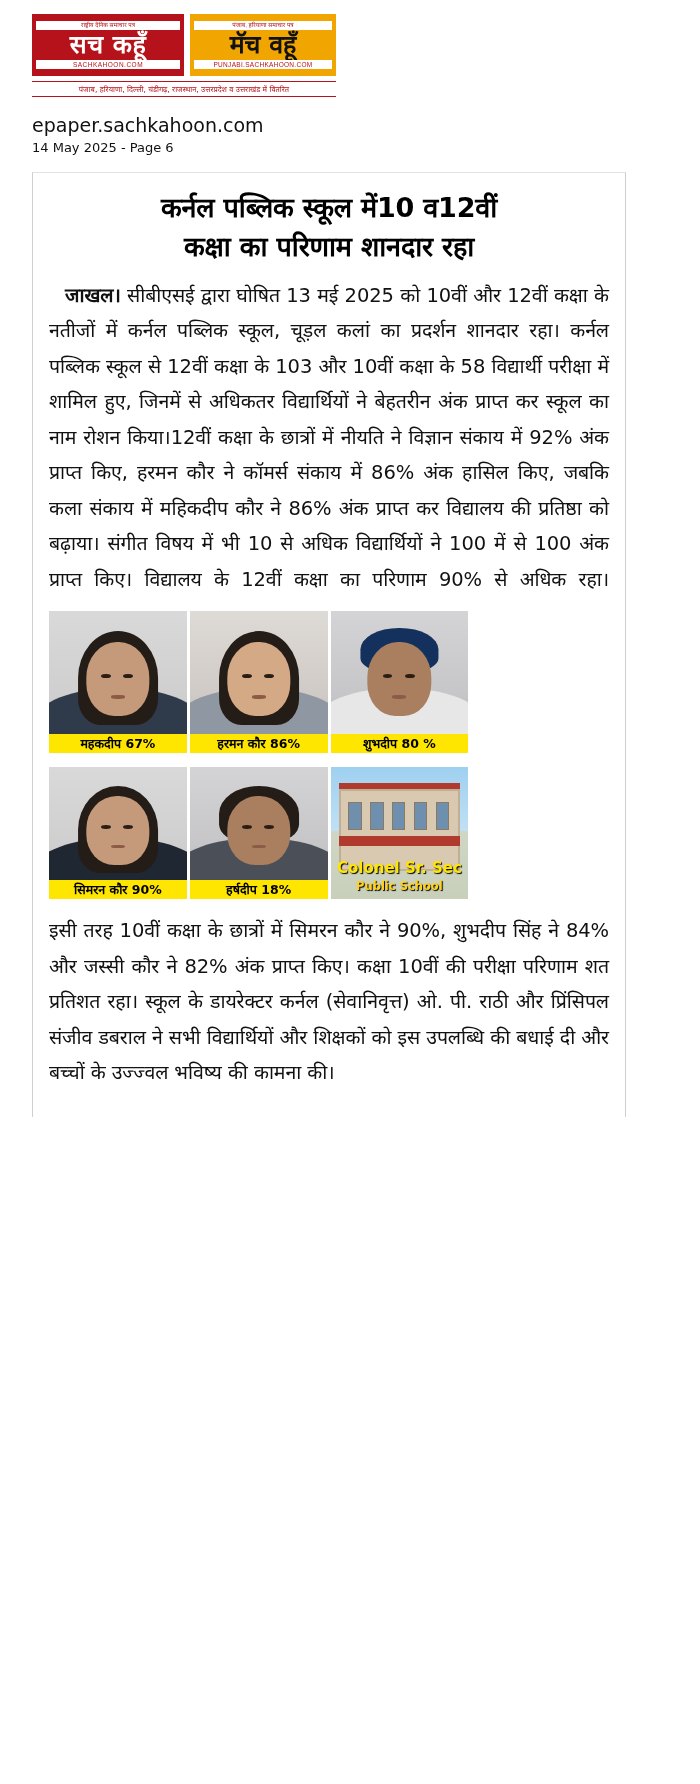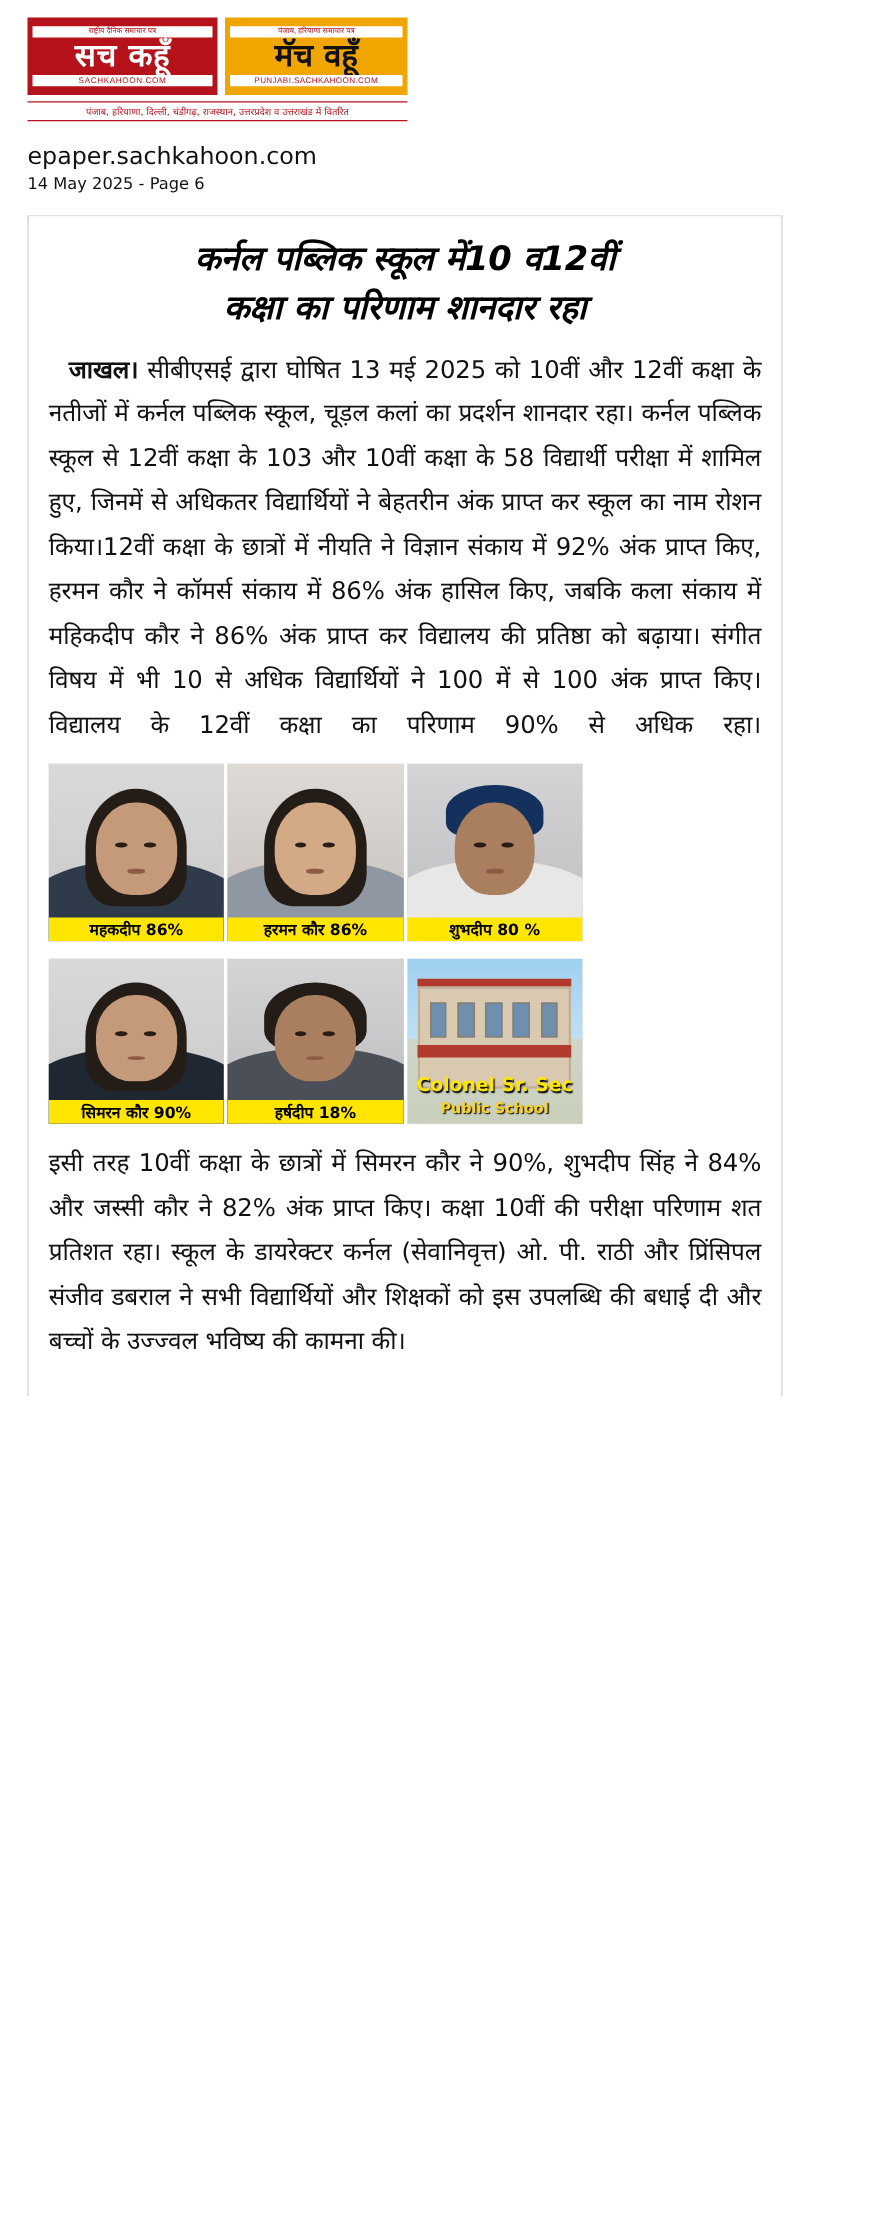--- a/index.html
+++ b/index.html
@@ -13,20 +13,21 @@
     font-family: "Liberation Serif", serif;
     color: #000;
     position: relative;
   }
   .page {
     width: 648px;
     min-height: 1784px;
     background: #fff;
     box-sizing: border-box;
     position: relative;
+    padding-left: 10px;
   }
 
   
   .masthead {
     padding: 14px 22px 6px 22px;
   }
   .masthead-row {
     display: flex;
     align-items: stretch;
     gap: 6px;
@@ -146,21 +147,20 @@
   }
   .headline {
     font-family: "DejaVu Sans", sans-serif;
     font-weight: bold;
     font-size: 27px;
     line-height: 1.42;
     text-align: center;
     color: #000;
     margin-bottom: 12px;
     letter-spacing: -0.2px;
-    font-style: italic;
   }
   .body-text {
     font-family: "DejaVu Sans", sans-serif;
     font-size: 19.5px;
     line-height: 1.82;
     text-align: justify;
     text-align-last: justify;
     color: #111;
     letter-spacing: -0.1px;
   }
@@ -374,21 +374,21 @@
     <div class="photo-grid">
       <div class="photo-cell">
         <div class="portrait bg-a">
           <div class="shoulders sh-dark"></div>
           <div class="hair long"></div>
           <div class="head"></div>
           <div class="eye l"></div>
             <div class="eye r"></div>
             <div class="mouth"></div>
         </div>
-        <div class="caption">महकदीप 86%</div>
+        <div class="caption">महकदीप 67%</div>
       </div>
       <div class="photo-cell">
         <div class="portrait bg-b">
           <div class="shoulders sh-check"></div>
           <div class="hair long"></div>
           <div class="head light"></div>
           <div class="eye l"></div>
             <div class="eye r"></div>
             <div class="mouth"></div>
         </div>

